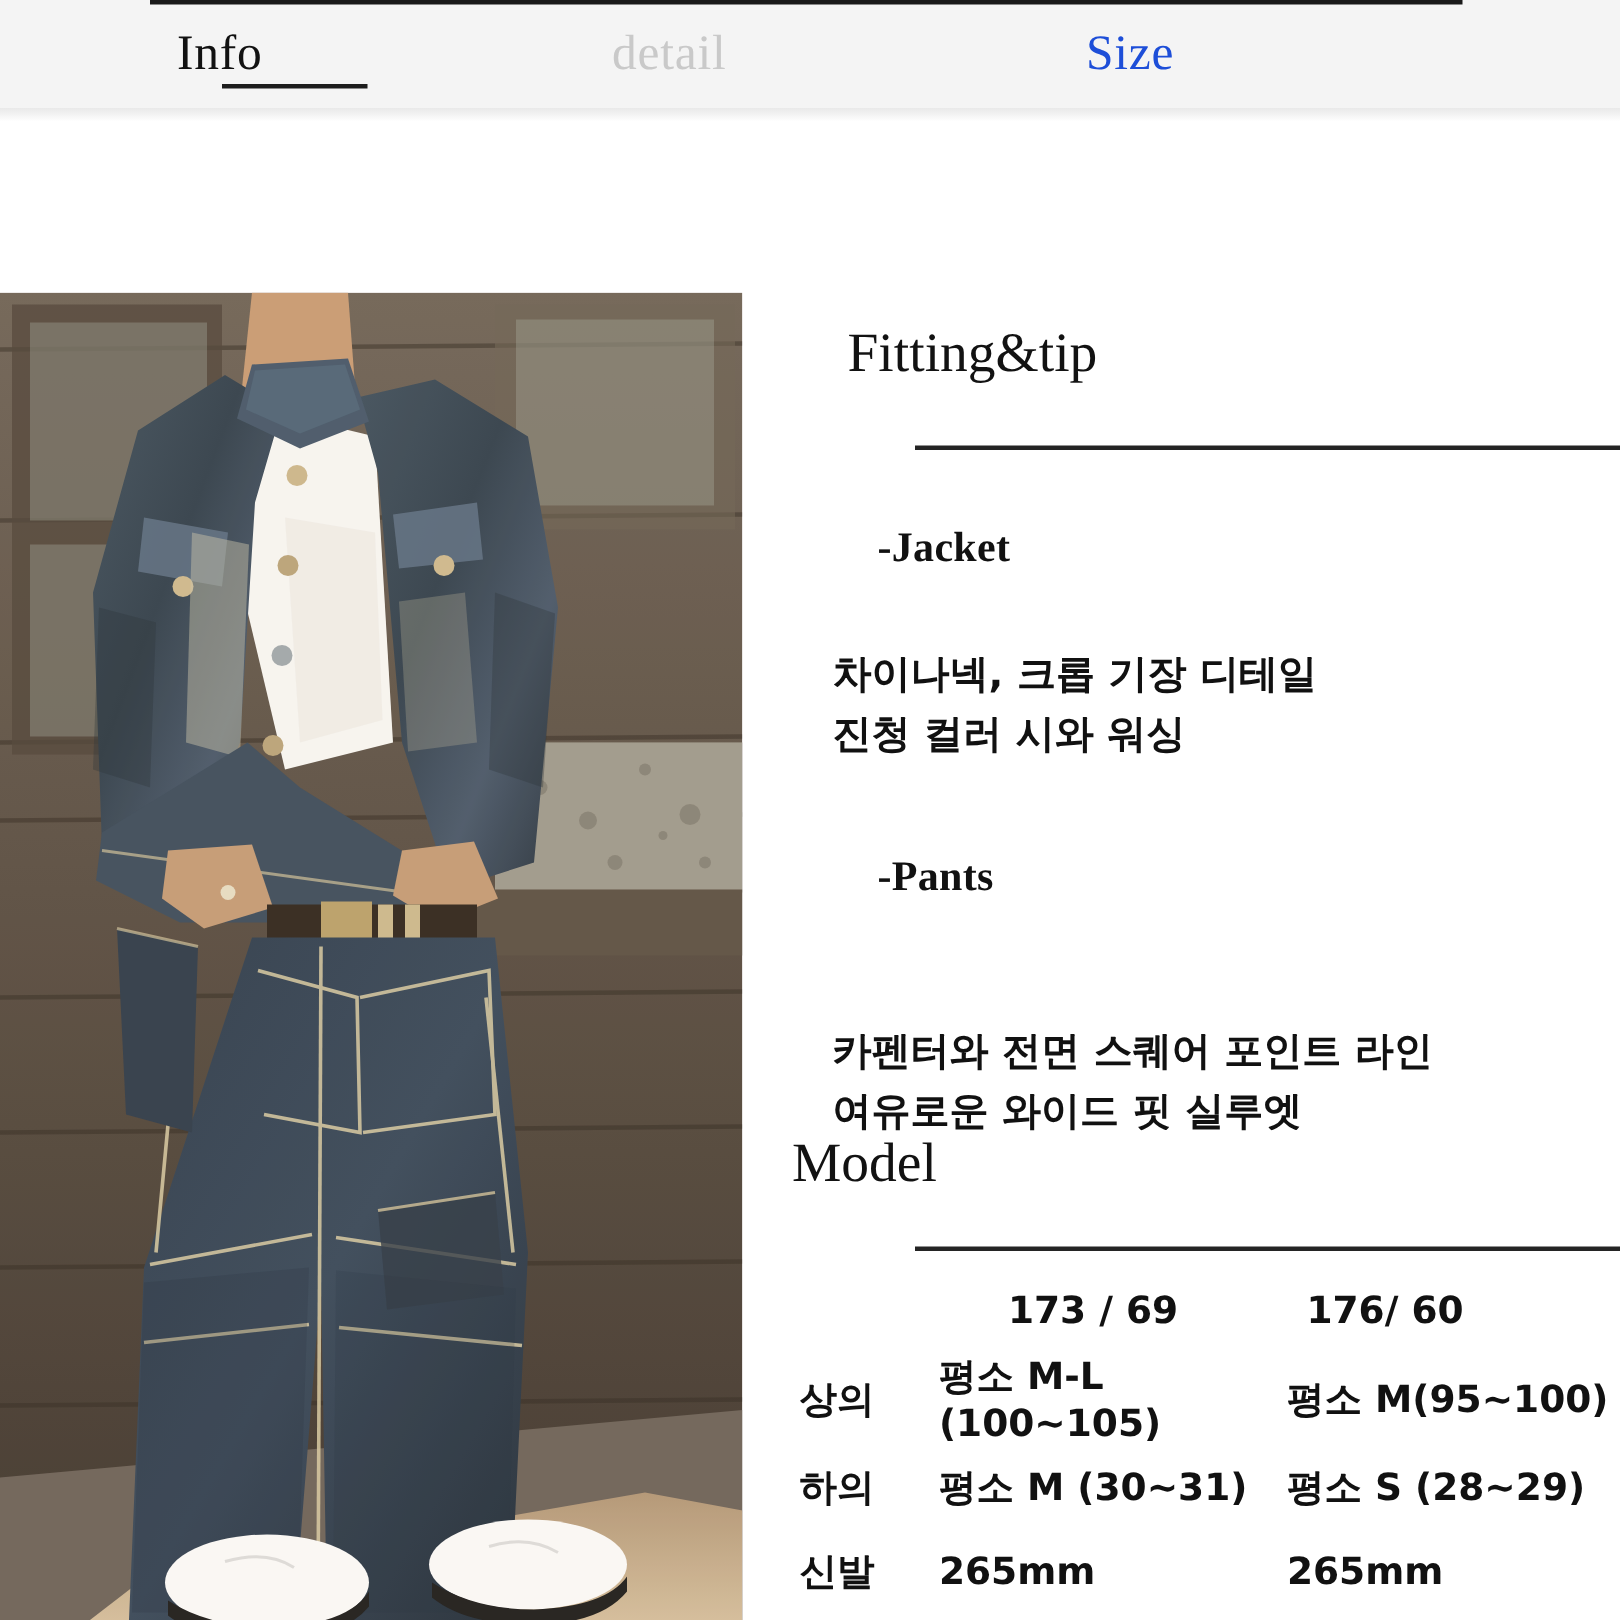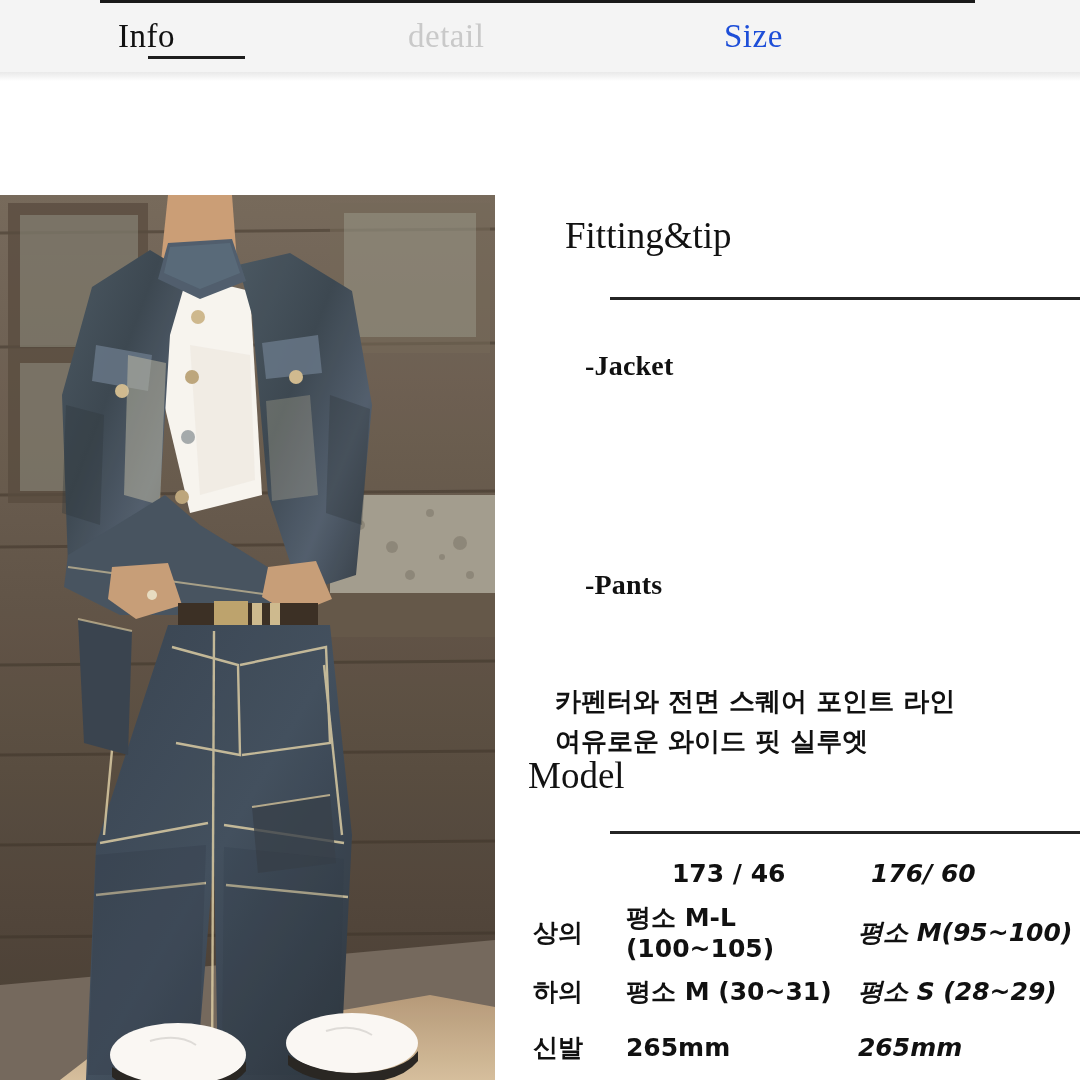--- a/index.html
+++ b/index.html
@@ -106,21 +106,21 @@
     font-size:25px;
     color:#111;
     text-align:left;
     padding:0;
     height:56px;
     vertical-align:middle;
   }
   #model-table th { font-weight:bold; }
   .col-label { width:110px; padding-left:38px !important; }
   .col-v1    { width:235px; padding-left:20px !important; }
-  .col-v2    { width:235px; padding-left:15px !important;font-style:italic; }
+  .col-v2    { width:235px; padding-left:15px !important; }
   .hdr-v1 { padding-left:66px !important; }
   .hdr-v2 { padding-left:28px !important; }
 </style>
 </head>
 <body>
 
 <div id="page">
 
   <div id="tabbar">
     <div id="tabbar-topline"></div>
@@ -275,34 +275,36 @@
       <rect x="0" y="0" width="495" height="885" fill="#ffd9a0" opacity="0.07"></rect>
     </svg>
   </div>
 
   <div id="info-panel">
 
     <div class="serif-head" id="fitting-title">Fitting&amp;tip</div>
     <div id="fitting-rule"></div>
 
     <div class="sub-head" id="jacket-label">-Jacket</div>
+    <div class="kr-block" id="jacket-desc">차이나넥, 크롭 기장 디테일
+진청 컬러 시와 워싱</div>
 
     <div class="sub-head" id="pants-label">-Pants</div>
     <div class="kr-block" id="pants-desc">카펜터와 전면 스퀘어 포인트 라인
 여유로운 와이드 핏 실루엣</div>
 
     <div class="serif-head" id="model-title">Model</div>
     <div id="model-rule"></div>
 
     <div id="model-table">
       <table>
         <thead>
           <tr>
             <th class="col-label"></th>
-            <th class="col-v1 hdr-v1">173 / 46</th>
+            <th class="col-v1 hdr-v1">173 / 69</th>
             <th class="col-v2 hdr-v2">176/ 60</th>
           </tr>
         </thead>
         <tbody>
           <tr>
             <td class="col-label">상의</td>
             <td class="col-v1">평소 M-L (100~105)</td>
             <td class="col-v2">평소 M(95~100)</td>
           </tr>
           <tr>

